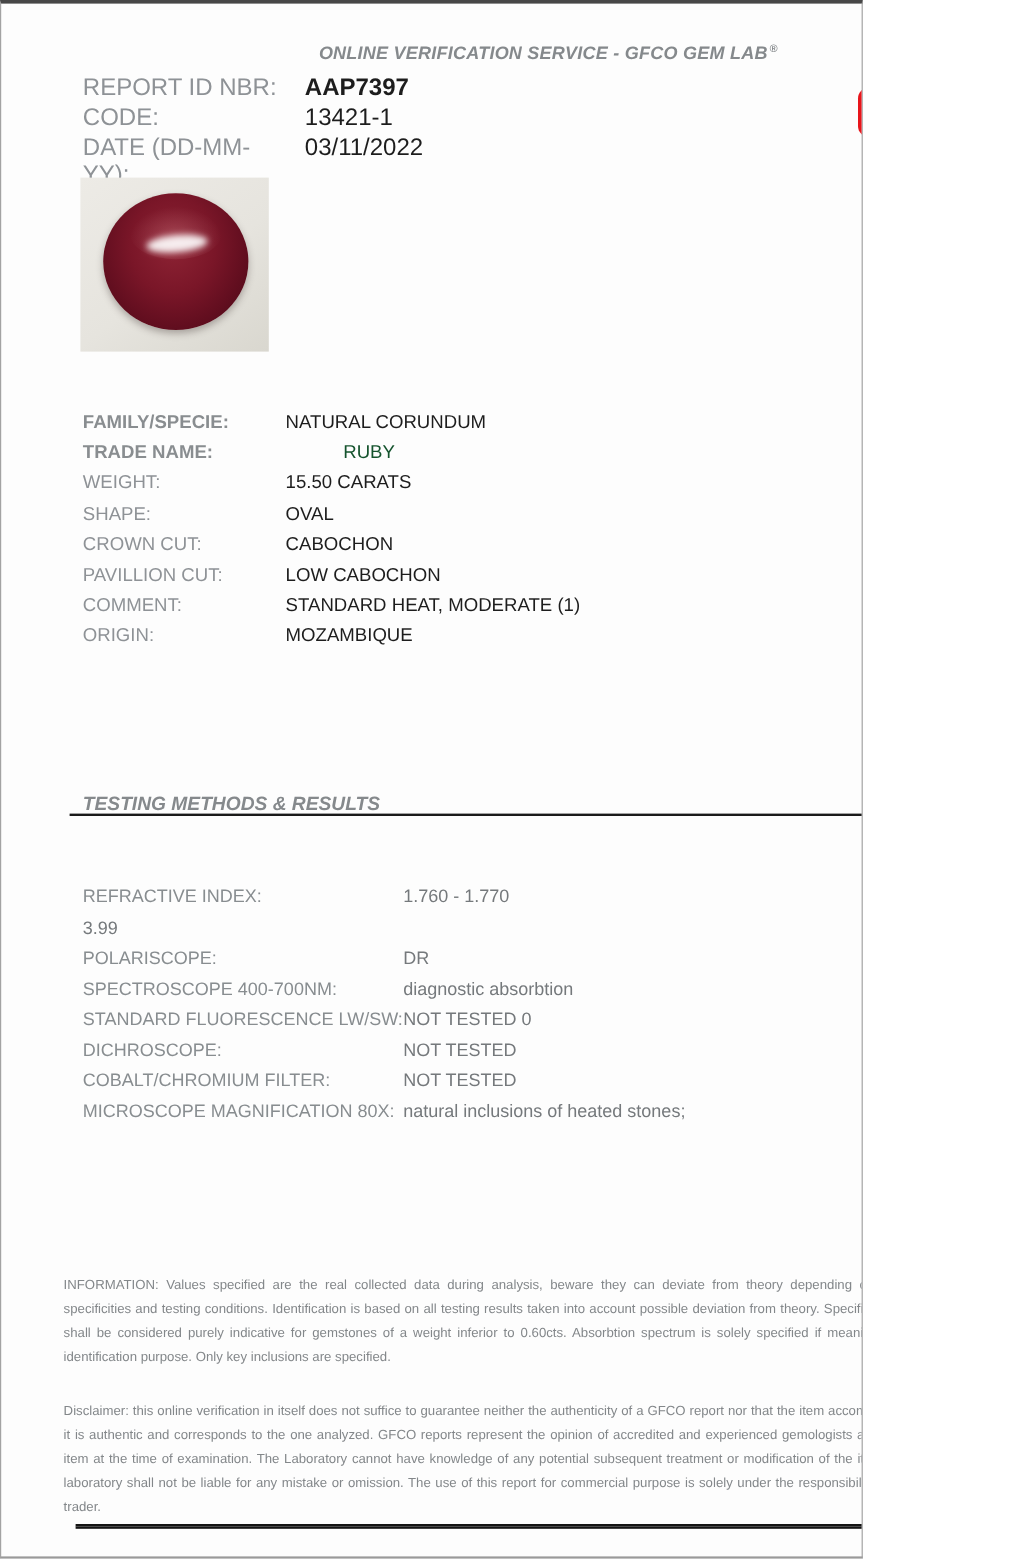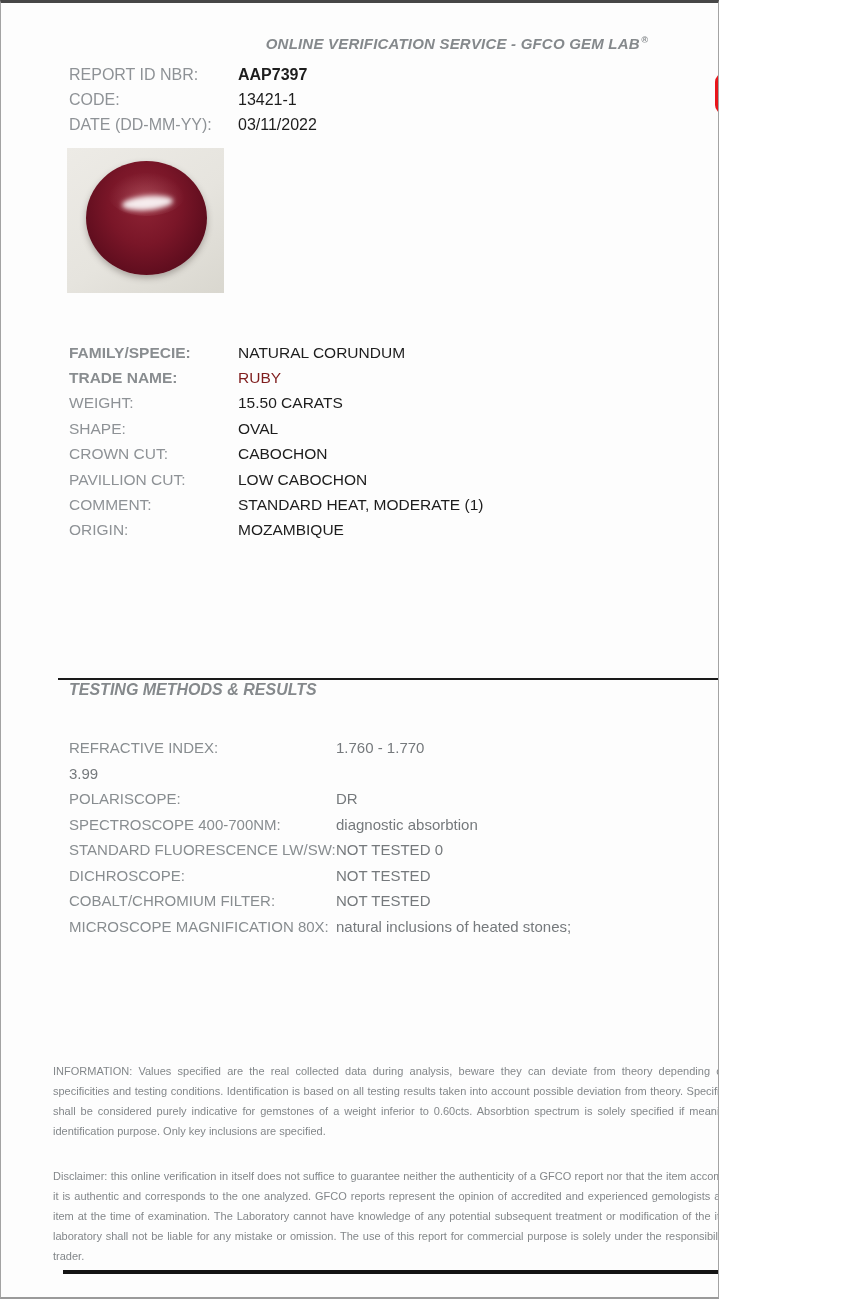--- a/index.html
+++ b/index.html
@@ -25,21 +25,21 @@
     font-size: 15px;
     font-weight: bold;
     font-style: italic;
     color: #85898c;
     letter-spacing: 0.2px;
   }
   .service-title sup { font-size: 9px; }
 
   
   .id-block { position: absolute; top: 59px; left: 68px; }
-  .id-row { display: flex; height: 25px; align-items: center; font-size: 16px; }
+  .id-row { display: flex; height: 25px; align-items: flex-start; font-size: 20px; gap: 16px; }
   .id-row .lbl { width: 169px; color: #8e9296; }
   .id-row .val { color: #1d1d1d; }
   .id-row.first .val { font-weight: bold; }
 
   
   .flag {
     position: absolute;
     top: 70px;
     left: 714px;
     width: 50px;
@@ -97,34 +97,34 @@
   }
 
   
   .detail-block { position: absolute; left: 68px; }
   .gem-block { top: 337px; }
   .d-row { display: flex; height: 25.4px; align-items: center; font-size: 15.5px; }
   .d-row .lbl { width: 169px; flex: 0 0 169px; color: #8e9296; }
   .d-row .val { color: #1d1d1d; }
   .d-row.lbl-bold .lbl { font-weight: bold; color: #898d90; }
   .d-row.val-bold .val { font-weight: normal; }
-  .d-row.val-red .val { color: #7f1d1d; }
+  .d-row.val-red .val { color: #14532d; margin-left: 48px; }
 
   
   .separator {
     position: absolute;
     top: 675px;
     left: 57px;
     width: 726px;
     border-top: 2px solid #1a1a1a;
   }
 
   .testing-title {
     position: absolute;
-    top: 678px;
+    top: 659px;
     left: 68px;
     font-size: 16px;
     font-weight: bold;
     font-style: italic;
     color: #85898c;
   }
 
   .testing-block { top: 736px; }
   .t-row { display: flex; height: 25.5px; align-items: flex-start; font-size: 15px; }
   .t-row .lbl { width: 267px; flex: 0 0 267px; color: #888d90; }

